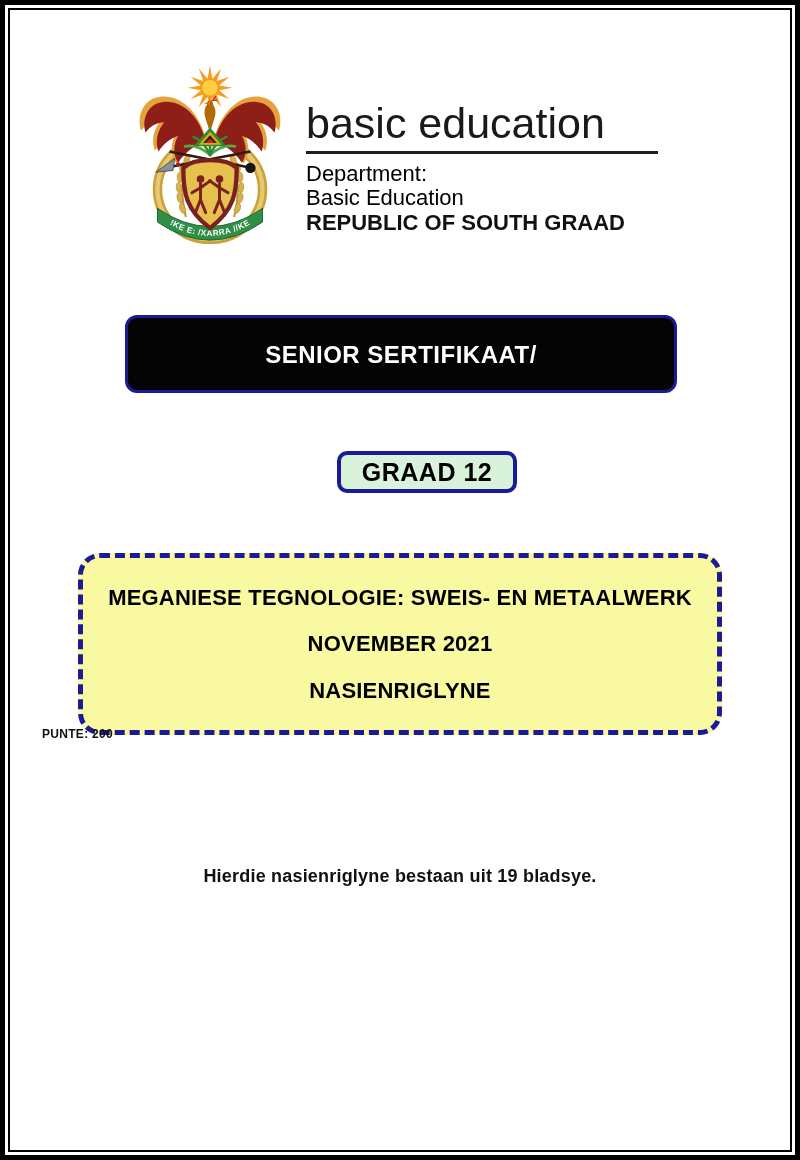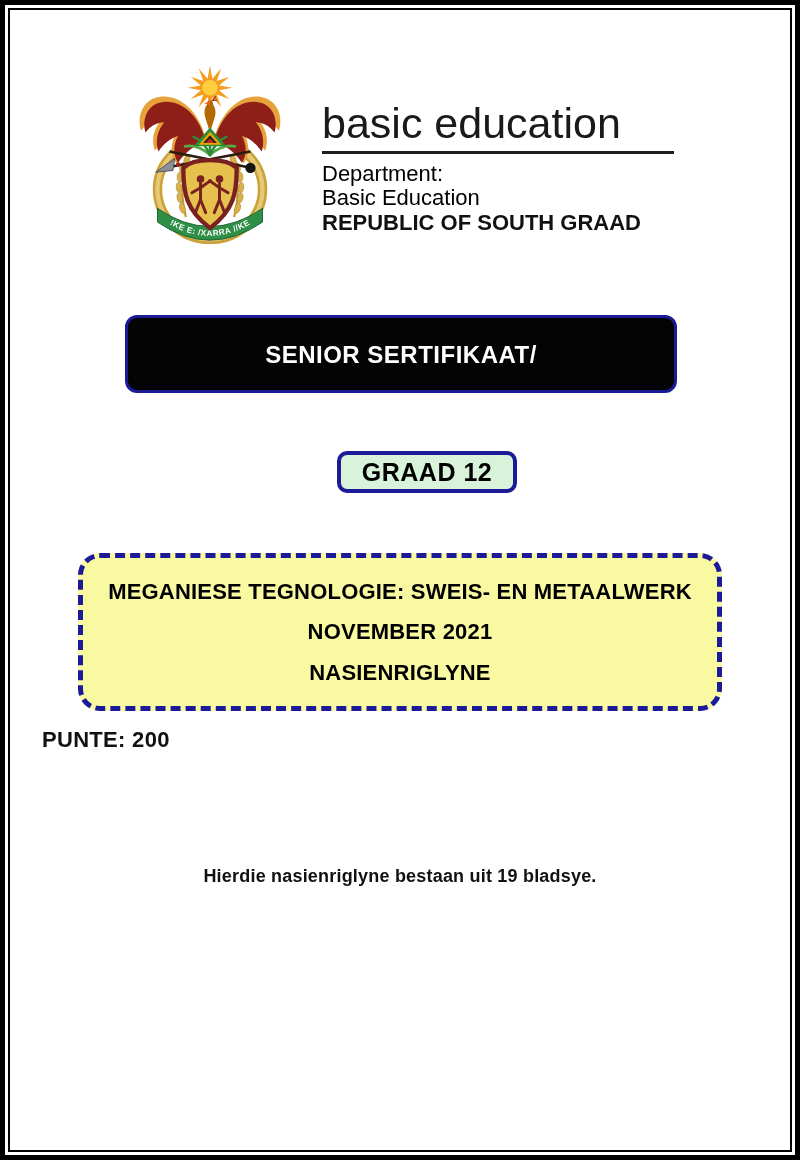--- a/index.html
+++ b/index.html
@@ -4,46 +4,46 @@
 <style>
   html,body{margin:0;padding:0;background:#fff;}
   body{width:800px;height:1160px;position:relative;font-family:"Liberation Sans",sans-serif;color:#111;overflow:hidden;}
   
   .frame-outer{position:absolute;inset:0;border:5px solid #000;pointer-events:none;z-index:5;}
   .frame-inner{position:absolute;inset:8px;border:2px solid #000;pointer-events:none;z-index:5;}
 
   
   .logo-row{position:absolute;left:130px;top:62px;display:flex;align-items:flex-start;}
   .crest{width:160px;height:198px;flex:0 0 auto;}
-  .logo-text{margin-left:32px;padding-top:40px;}
+  .logo-text{margin-left:16px;padding-top:40px;}
   .brand{font-size:43px;font-weight:400;letter-spacing:0px;color:#1a1a1a;line-height:1;}
   .brand-rule{width:352px;border-top:3px solid #1f1f1f;margin-top:6px;margin-bottom:8px;}
   .dept{font-size:22px;line-height:1.08;color:#000000;}
   .country{font-size:22px;font-weight:bold;line-height:1.15;color:#111;}
 
   
   .cert-banner{position:absolute;left:125px;top:315px;width:552px;height:78px;box-sizing:border-box;
     background:#040404;border:3px solid #1b1b97;border-radius:12px;
     display:flex;flex-direction:column;align-items:center;justify-content:center;gap:27px;}
   .cert-banner .line{color:#fff;font-weight:bold;font-size:24px;line-height:31px;letter-spacing:.5px;text-align:center;}
 
   
   .grade-badge{position:absolute;left:310px;top:451px;width:180px;height:42px;box-sizing:border-box;
     background:#d9f2da;border:4px solid #1b1b97;border-radius:10px;
     display:flex;align-items:center;justify-content:center;margin-left:27px;}
   .grade-badge span{font-weight:bold;font-size:25px;color:#000;letter-spacing:.5px;}
 
   
-  .exam-box{position:absolute;left:78px;top:553px;width:644px;height:158px;box-sizing:border-box;
+  .exam-box{position:absolute;left:78px;top:553px;width:644px;height:182px;box-sizing:border-box;
     background:#f9f9a2;border:5px dashed #1b1b97;border-radius:22px;
     display:flex;flex-direction:column;align-items:center;justify-content:space-evenly;padding:6px 1px;}
   .exam-box .xline{font-weight:bold;font-size:22px;color:#000;text-align:center;letter-spacing:.2px;}
 
   
-  .marks{position:absolute;left:42px;top:727px;font-weight:bold;font-size:22px;letter-spacing:.3px;text-align:center;}
+  .marks{position:absolute;left:42px;top:727px;font-weight:bold;font-size:12px;letter-spacing:.3px;text-align:center;}
   .footer-note{position:absolute;left:0;top:866px;width:100%;text-align:center;font-weight:bold;font-size:18px;letter-spacing:.2px;}
 </style>
 </head>
 <body>
 
 <div class="frame-outer"></div>
 <div class="frame-inner"></div>
 
 <div class="logo-row">
 

